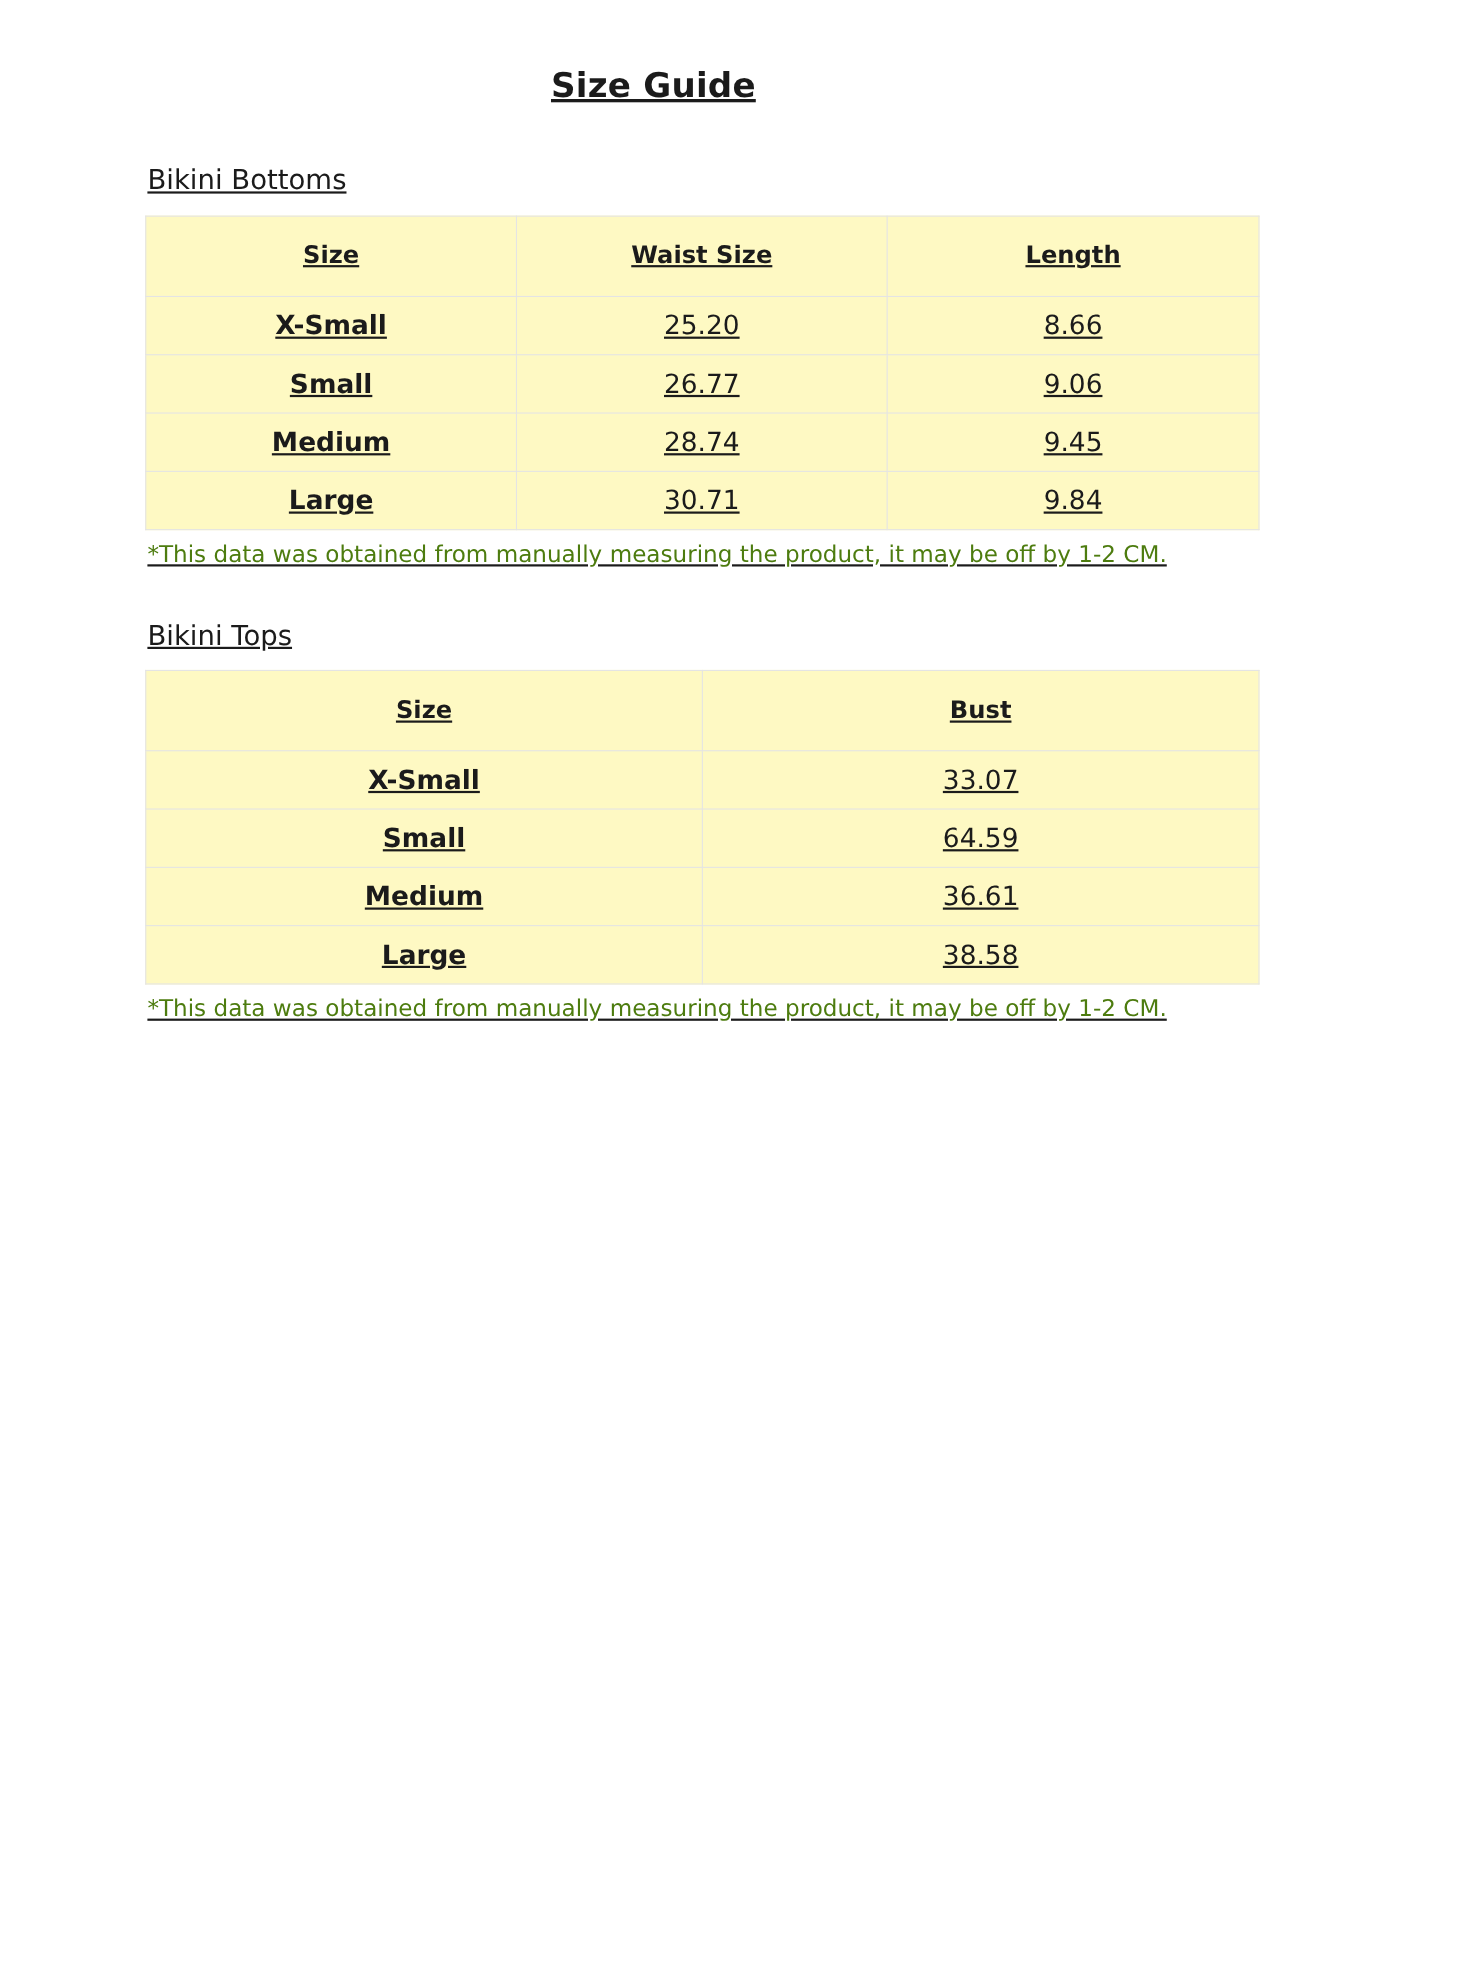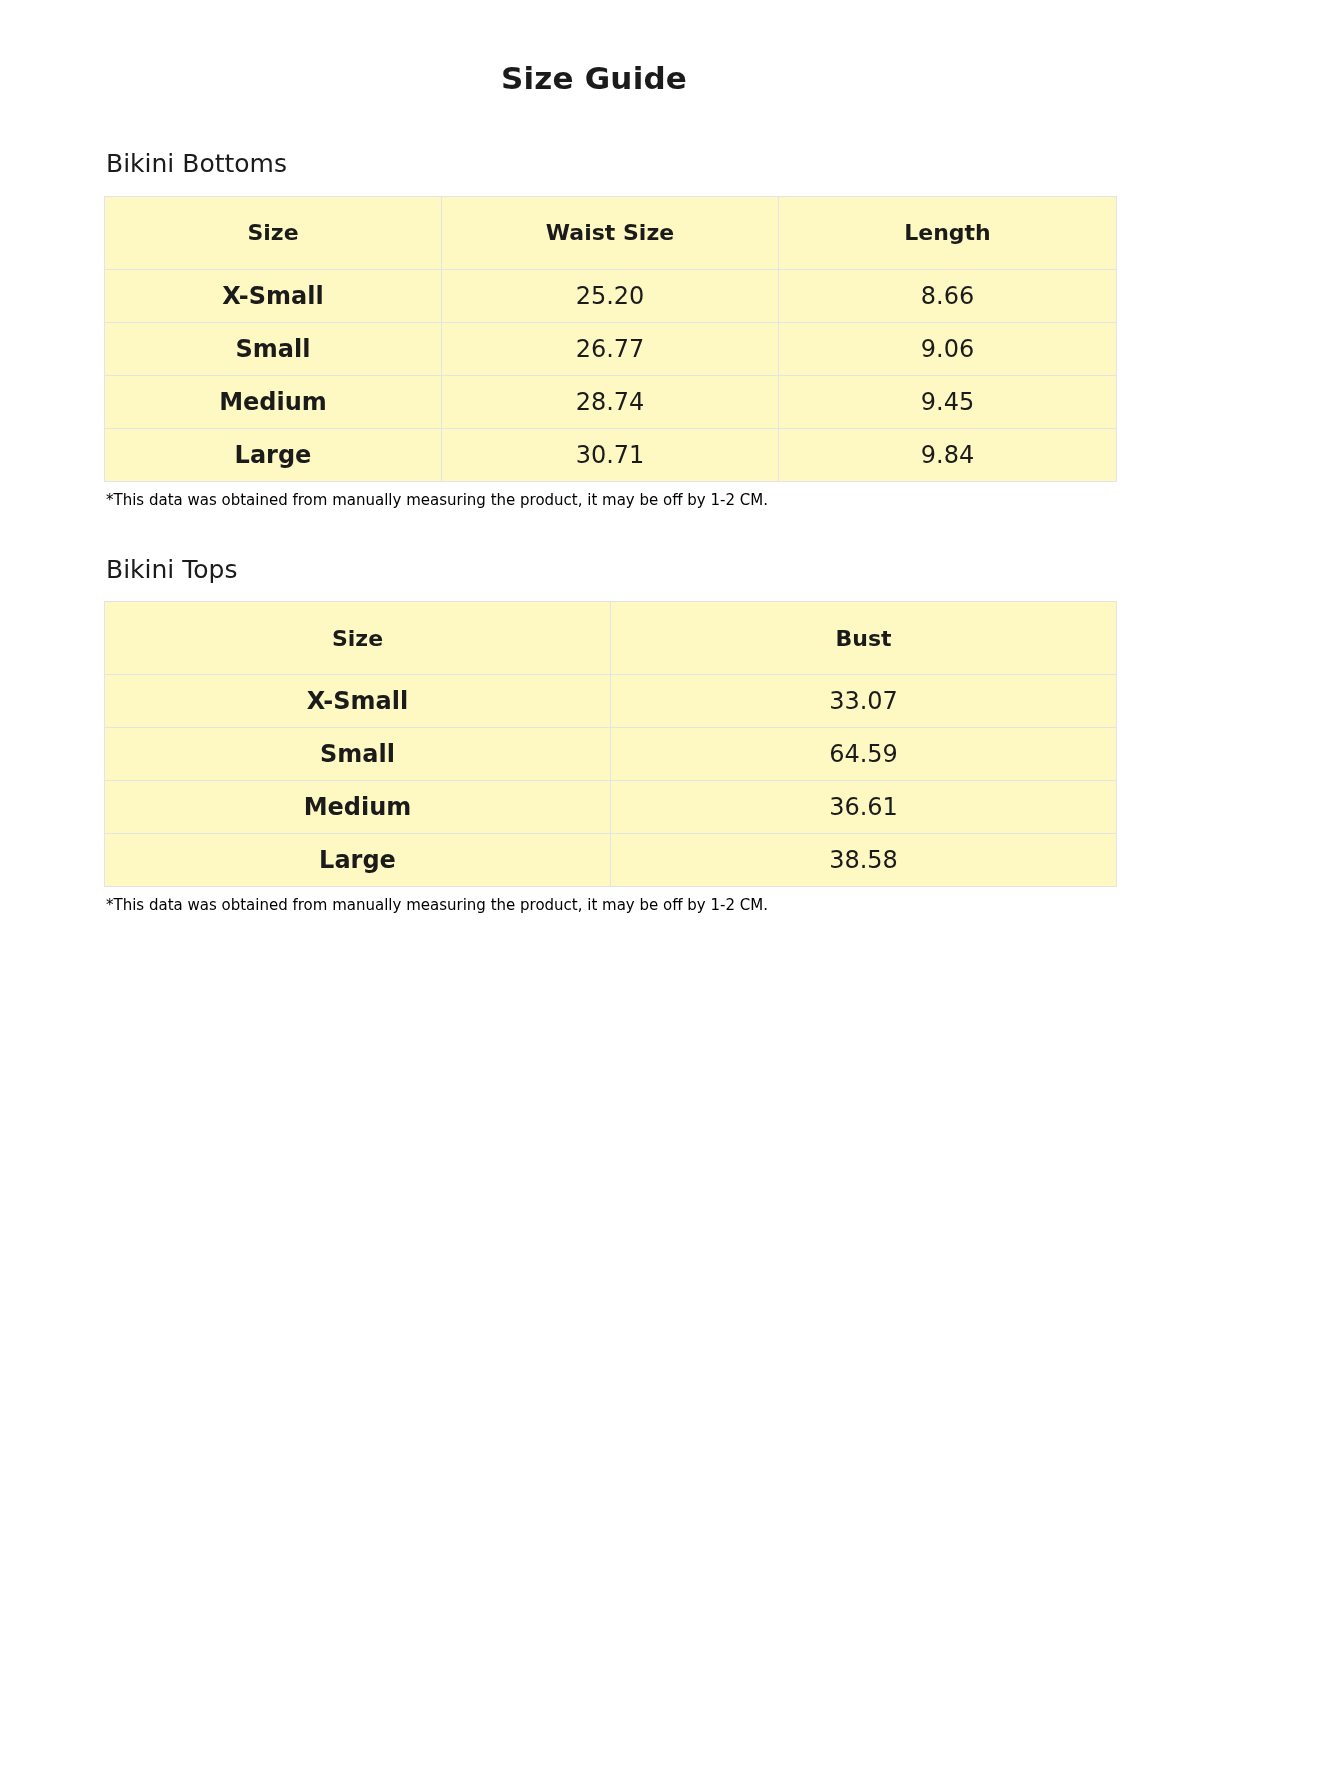--- a/index.html
+++ b/index.html
@@ -14,33 +14,35 @@
     font-family: "DejaVu Sans", "Liberation Sans", sans-serif;
     color: #1b1b1b;
     -webkit-font-smoothing: antialiased;
   }
   .page {
     width: 1200px;
     min-height: 1785px;
     box-sizing: border-box;
     padding: 52px 116px 0 104px;
     background: #ffffff;
+    text-decoration: underline;
   }
   .doc-title {
     text-align: center;
     font-size: 31px;
     font-weight: bold;
     letter-spacing: 0.2px;
     color: #1b1b1b;
     margin: 0 0 0 0;
     padding-top: 6px;
     line-height: 1.3;
   }
   .section {
     margin-top: 44px;
+    margin-left: 28px;
   }
   .section:first-of-type {
     margin-top: 50px;
   }
   .section-heading {
     font-size: 25px;
     font-weight: normal;
     color: #1b1b1b;
     margin: 0 0 16px 2px;
     line-height: 1.25;
@@ -67,22 +69,22 @@
   table.size-table td {
     font-size: 24px;
     height: 52px;
     padding: 0 8px;
     font-weight: normal;
   }
   table.size-table td.size-cell {
     font-weight: bold;
   }
   .footnote {
-    font-size: 15px;
-    color: #000000;
+    font-size: 21px;
+    color: #4d7c0f;
     margin: 8px 0 0 2px;
     line-height: 1.35;
     white-space: nowrap;
   }
   
   .tbl-bottoms col.c1 { width: 337px; }
   .tbl-bottoms col.c2 { width: 337px; }
   .tbl-bottoms col.c3 { width: 338px; }
   
   .tbl-tops col.c1 { width: 506px; }

